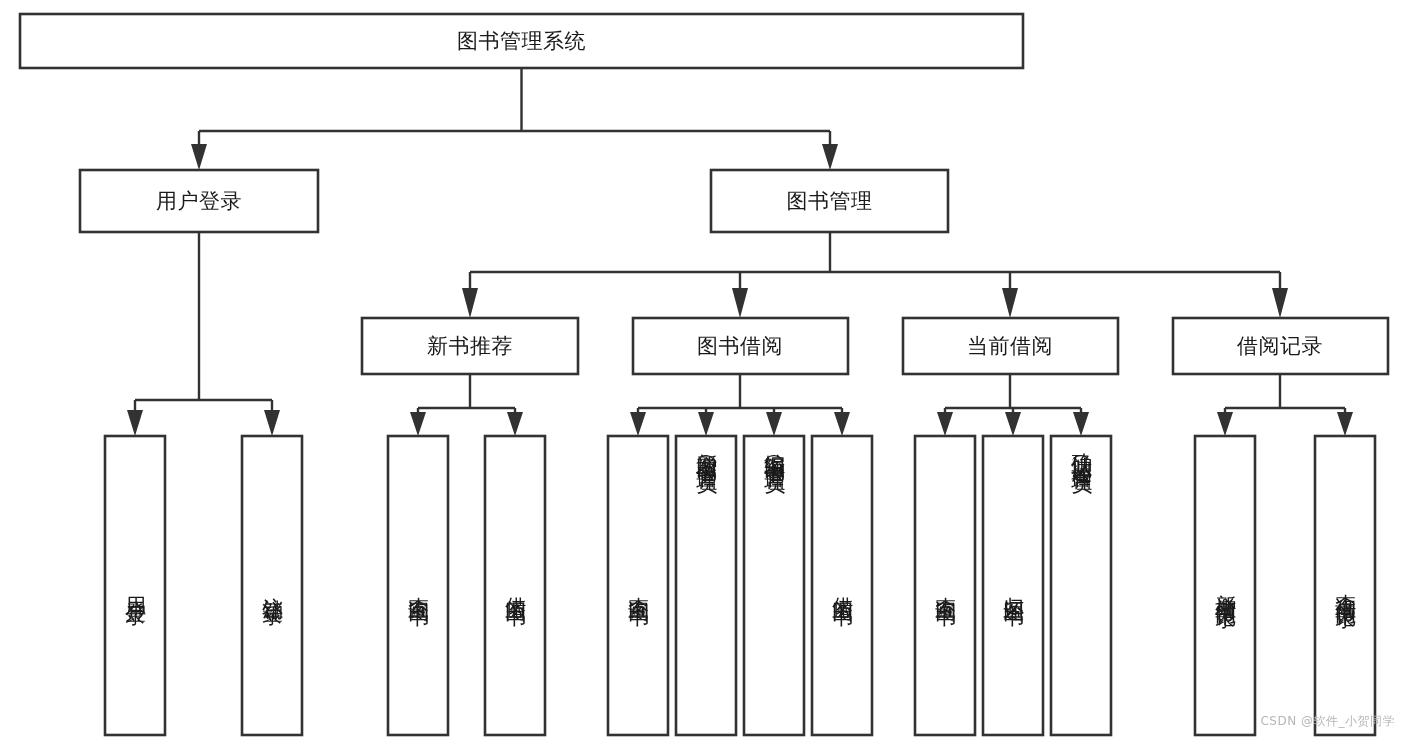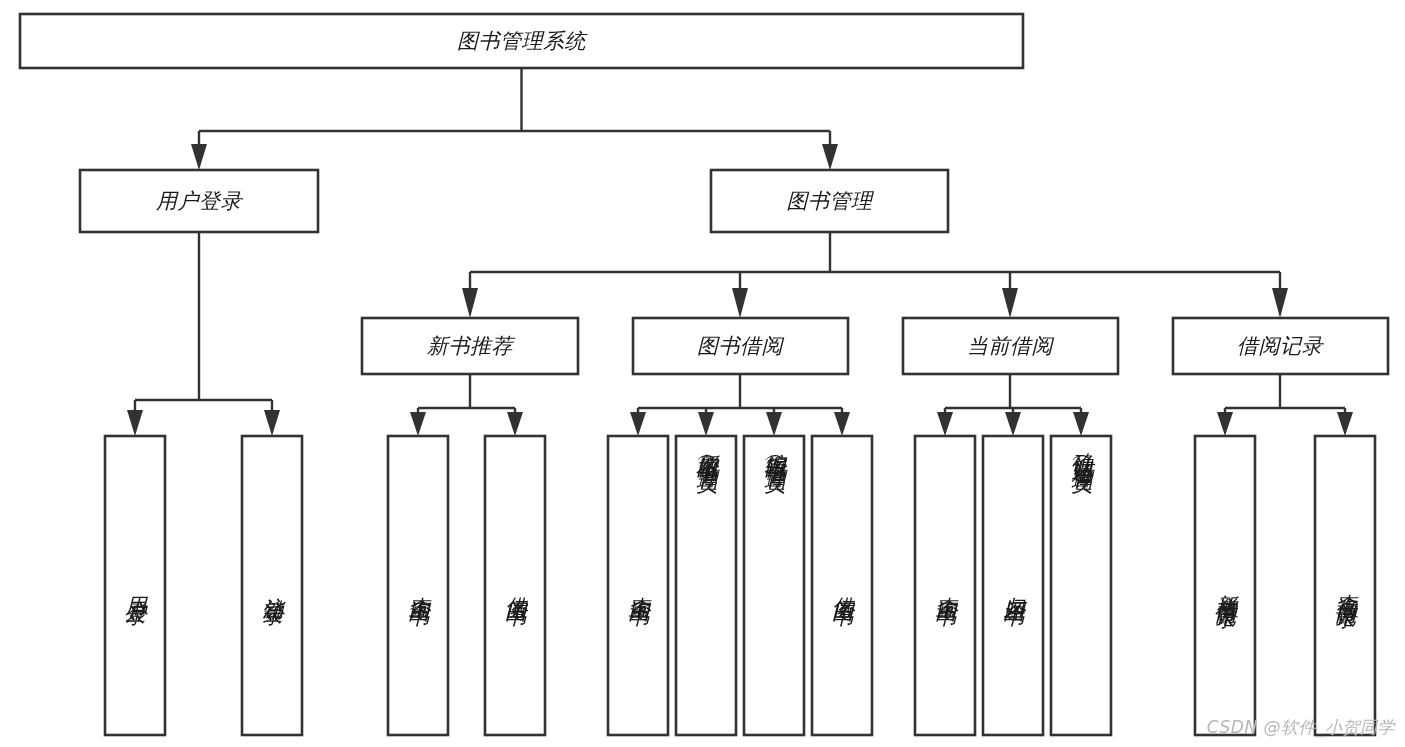--- a/index.html
+++ b/index.html
@@ -12,21 +12,20 @@
     width: 1405px;
     height: 747px;
     overflow: hidden;
     font-family: "DejaVu Sans", "Liberation Sans", sans-serif;
   }
   #diagram-root {
     position: relative;
     width: 1405px;
     height: 747px;
     background: #ffffff;
-    font-style: italic;
   }
   svg#diagram-canvas {
     position: absolute;
     left: 0;
     top: 0;
     width: 1405px;
     height: 747px;
     display: block;
   }
   .node-box {
@@ -66,23 +65,23 @@
   .leaf-label-wrap {
     position: absolute;
     display: flex;
     align-items: center;
     justify-content: center;
     pointer-events: none;
   }
   .watermark {
     position: absolute;
     right: 10px;
-    bottom: 8px;
-    font-family: "DejaVu Sans", "Liberation Sans", sans-serif;
-    font-size: 17px;
+    bottom: 17px;
+    font-family: "DejaVu Sans", "Liberation Sans", sans-serif;
+    font-size: 12px;
     color: #b6b6b6;
     letter-spacing: 0.5px;
     white-space: nowrap;
   }
 </style>
 </head>
 <body>
 
 <div id="diagram-root">
 

